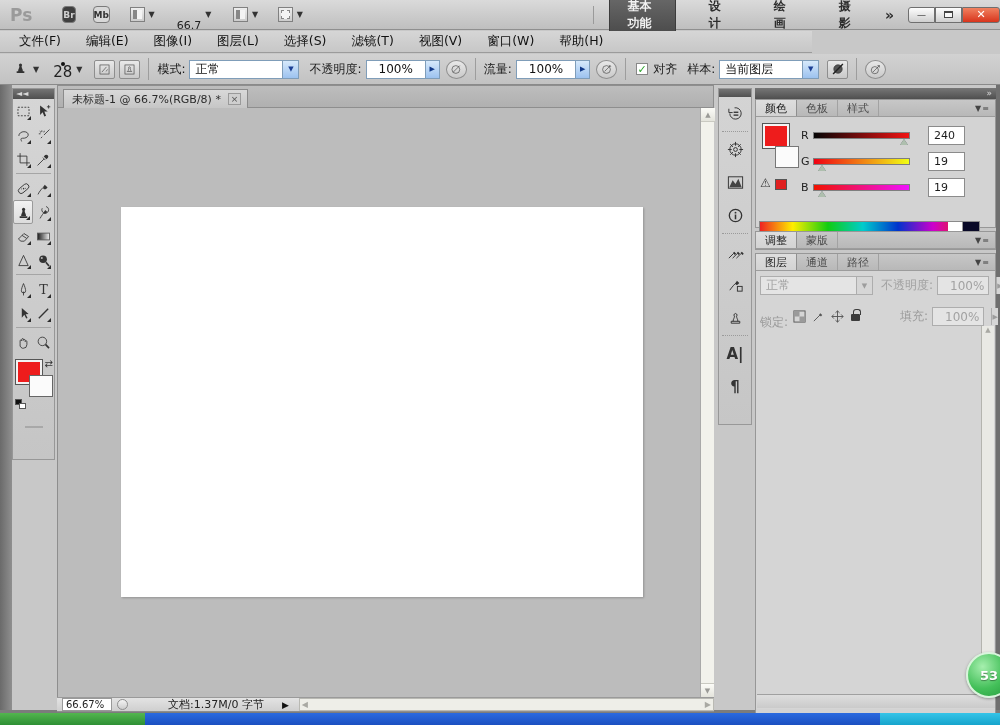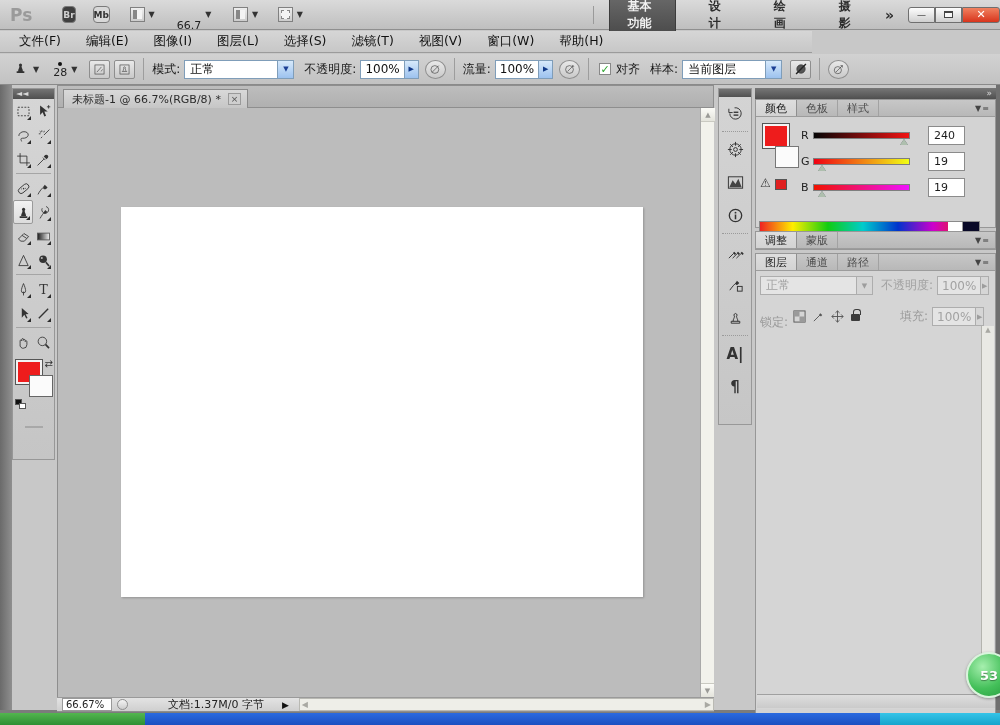--- a/index.html
+++ b/index.html
@@ -40,33 +40,33 @@
   
   .optionsbar { left:0; top:54px; width:1000px; height:31px; background:linear-gradient(#d2d2d2,#c2c2c2);
     border-bottom:1px solid #8a8a8a; display:flex; align-items:center; }
   .osep { width:1px; height:22px; background:#9d9d9d; margin:0 6px; }
   .opt-label { font-size:12px; color:#1a1a1a; margin:0 4px 0 2px; }
   .combo { height:19px; background:#fff; border:1px solid #7f9db9; display:flex; align-items:center; position:relative; }
   .combo .val { flex:1; padding-left:5px; font-size:12px; color:#111; }
   .combo .cbtn { width:16px; height:100%; background:linear-gradient(#d7e9fb,#9cc2ef); border-left:1px solid #7f9db9;
     display:flex; align-items:center; justify-content:center; font-size:7px; color:#1c3f94; }
   .spin { height:19px; background:#fff; border:1px solid #7f9db9; display:flex; align-items:center; }
-  .spin .val { padding:0 4px; font-size:12px; color:#111; }
+  .spin .val { padding:0 12px; font-size:12px; color:#111; }
   .spin .sbtn { width:14px; height:100%; background:linear-gradient(#d7e9fb,#9cc2ef); border-left:1px solid #7f9db9;
     display:flex; align-items:center; justify-content:center; font-size:7px; color:#123a8a; }
   .spin.dis, .combo.dis { background:#e4e4e4; border-color:#adadad; }
   .spin.dis .val, .combo.dis .val { color:#a2a2a2; }
   .spin.dis .sbtn, .combo.dis .cbtn { background:#d6d6d6; color:#9d9d9d; border-color:#adadad; }
   .mini-btn { width:21px; height:19px; border:1px solid #8e8e8e; border-radius:2px; background:linear-gradient(#e9e9e9,#c9c9c9);
     display:flex; align-items:center; justify-content:center; margin:0 2px; }
   .chkbox { width:12px; height:12px; background:#fff; border:1px solid #888; display:flex; align-items:center; justify-content:center;
     color:#2ca52c; font-size:11px; font-weight:bold; margin:0 3px 0 4px; }
   .brushchip { display:flex; flex-direction:column; align-items:center; line-height:9px; margin-left:14px; }
   .brushchip .dot { width:4px; height:4px; border-radius:50%; background:#111; margin-bottom:2px; }
-  .brushchip .num { font-size:11px; color:#222; }
+  .brushchip .num { font-size:15px; color:#222; }
 
   
   .frame-left  { left:0; top:85px; width:12px;  height:627px; background:linear-gradient(90deg,#6a6a6a,#8f8f8f); }
   .frame-right { left:996px; top:85px; width:4px; height:627px; background:#6f6f6f; }
   .frame-bot   { left:0; top:710px; width:1000px; height:3px; background:#7c7c7c; }
 
   
   .toolpanel { left:12px; top:88px; width:43px; height:372px; background:linear-gradient(#d6d6d6,#c5c5c5);
     border:1px solid #979797; }
   .tp-head { height:10px; background:linear-gradient(#747474,#4f4f4f); color:#d9d9d9; font-size:8px; line-height:9px; padding-left:3px; }

